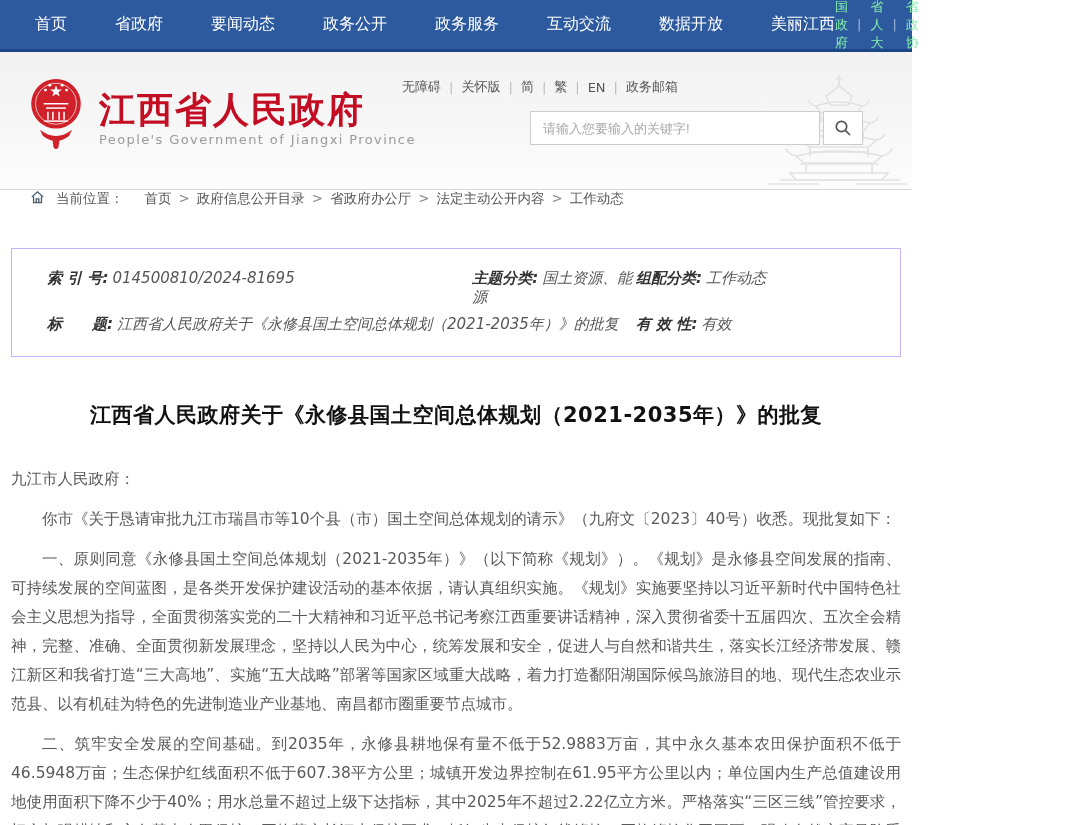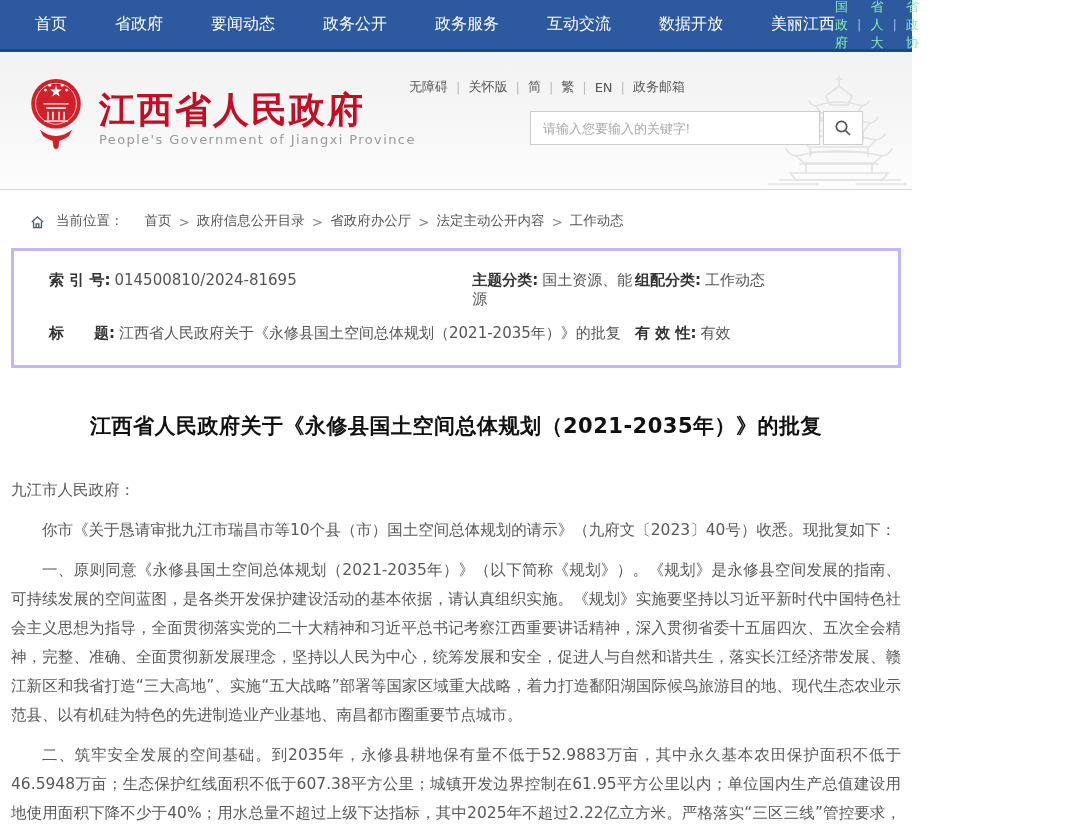--- a/index.html
+++ b/index.html
@@ -17,44 +17,44 @@
   .nav-right a { color:#86efac; text-decoration:none; cursor:pointer; }
   .nav-right .sep { color:#9fb4d6; }
 
   
   .site-header { height:138px; position:relative;
     background:linear-gradient(180deg,#f2f2f2 0%,#f7f7f7 55%,#fdfdfd 100%);
     border-bottom:1px solid #d8d8d8; }
   .logo { position:absolute; left:25px; top:22px; display:flex; align-items:center; gap:12px; cursor:pointer; }
   .logo-text h1 { font-size:36px; font-weight:bold; color:#c30d23; letter-spacing:2px; line-height:1.15; }
   .logo-text .en { font-size:13px; color:#9a9a9a; letter-spacing:1.4px; margin-top:1px; }
-  .utility { position:absolute; right:227px; top:26px; display:flex; gap:8px;
+  .utility { position:absolute; right:234px; top:26px; display:flex; gap:8px;
     font-size:13px; color:#555; align-items:center; }
   .utility a { color:#555; text-decoration:none; cursor:pointer; }
   .utility .sep { color:#b9b9b9; }
   .searchbar { position:absolute; left:530px; top:59px; display:flex; gap:3px; }
   .searchbar input { width:290px; height:34px; border:1px solid #cccccc; background:#fff;
     padding:4px 12px; font-size:13px; color:#0f766e; outline:none; }
   .searchbar input::placeholder { color:#aaaaaa; }
   .searchbar button { width:40px; height:34px; border:1px solid #cccccc; background:#fff;
     display:flex; align-items:center; justify-content:center; cursor:pointer; }
   .pavilion { position:absolute; right:2px; top:4px; }
 
   
-  .breadcrumb { height:40px; background:#fff; display:flex; align-items:flex-end;
+  .breadcrumb { height:40px; background:#fff; display:flex; align-items:flex-start;
     padding-left:30px; font-size:13.5px; color:#555; gap:7px; }
   .breadcrumb .crumb { color:#555; text-decoration:none; cursor:pointer; }
   .breadcrumb .bsep { color:#888; }
   .breadcrumb .bc-label { margin-right:14px; margin-left:4px; }
 
   
   .content { width:890px; margin:0 auto; }
-  .doc-info { margin-top:18px; border:3px solid #c4b5fd; background:#fff;
+  .doc-info { margin-top:18px; border:1px solid #c4b5fd; background:#fff;
     padding:20px 35px 22px 35px; display:grid;
-    grid-template-columns:52% 20% 28%; row-gap:15px; font-size:15px; color:#555; }
+    grid-template-columns:52% 20% 28%; row-gap:8px; font-size:15px; color:#555;font-style:italic; }
   .doc-info .lbl { font-weight:bold; color:#333; margin-right:4px; white-space:pre; }
   .doc-info .span2 { grid-column:1 / 3; }
 
   .article-title { margin-top:44px; text-align:center; font-size:21px; font-weight:bold;
     color:#111; letter-spacing:0.5px; }
   .article-body { margin-top:36px; font-size:15.5px; color:#595959; line-height:29px;
     text-align:justify; }
   .article-body p { margin-bottom:11px; text-indent:2em; }
   .article-body p.no-indent { text-indent:0; }
 </style>

